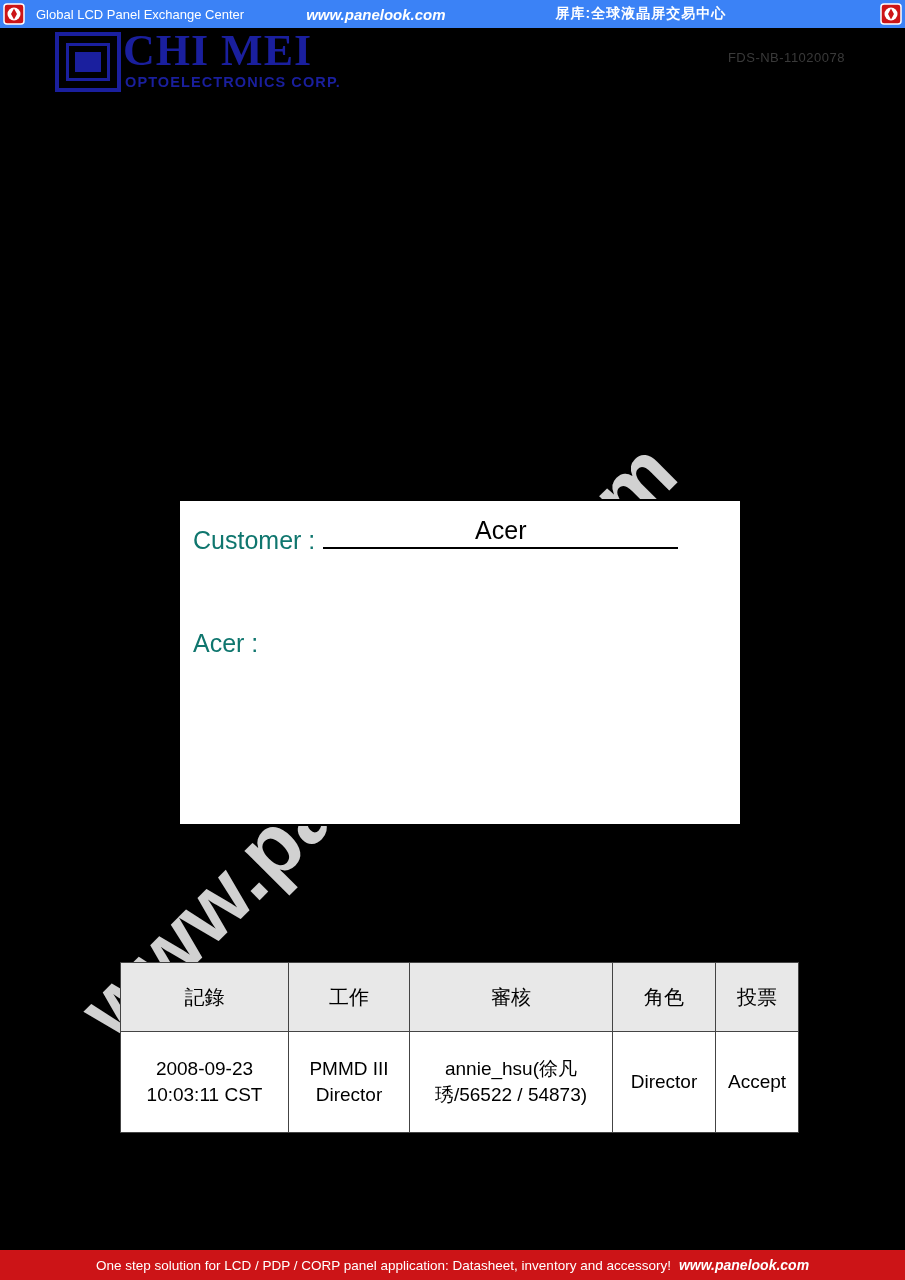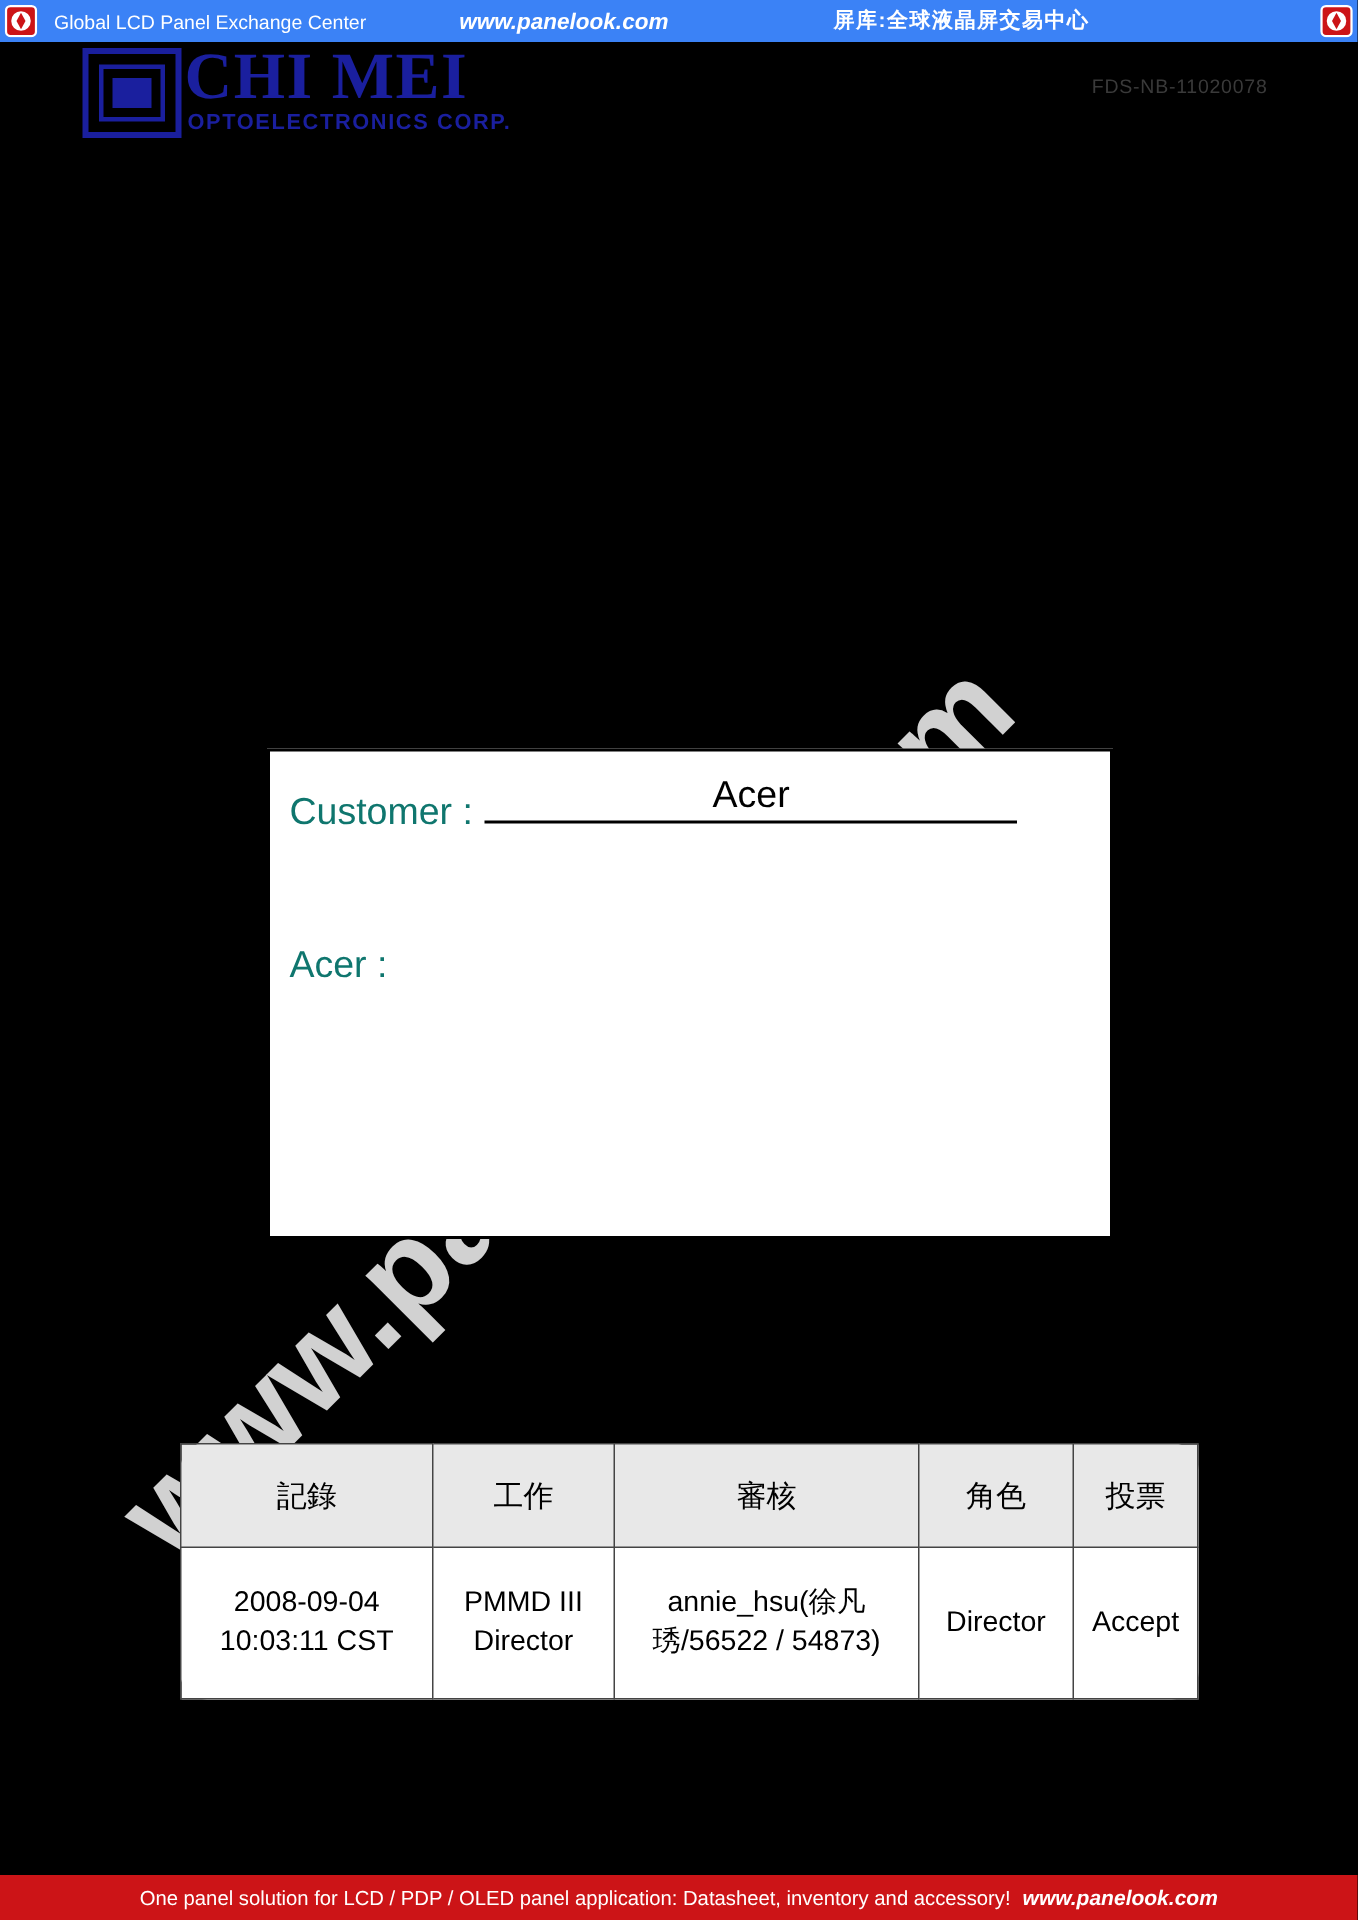--- a/index.html
+++ b/index.html
@@ -297,32 +297,32 @@
       <tr>
         <th class="col-0">記錄</th>
         <th class="col-1">工作</th>
         <th class="col-2">審核</th>
         <th class="col-3">角色</th>
         <th class="col-4">投票</th>
       </tr>
     </thead>
     <tbody>
       <tr>
-        <td>2008-09-04 10:03:11 CST</td>
+        <td>2008-09-23 10:03:11 CST</td>
         <td>PMMD III Director</td>
         <td>annie_hsu(徐凡琇/56522 / 54873)</td>
         <td>Director</td>
         <td>Accept</td>
       </tr>
     </tbody>
   </table>
 </div>
 
 <div class="chimei-logo">
   <div class="chimei-mark"></div>
   <div class="chimei-name">CHI MEI</div>
   <div class="chimei-sub">OPTOELECTRONICS CORP.</div>
 </div>
 
 <div class="bottom-banner">
-  <span class="bottom-text">One panel solution for LCD / PDP / OLED panel application: Datasheet, inventory and accessory!</span>
+  <span class="bottom-text">One step solution for LCD / PDP / CORP panel application: Datasheet, inventory and accessory!</span>
   <span class="bottom-url">www.panelook.com</span>
 </div>
 
 </body></html>

